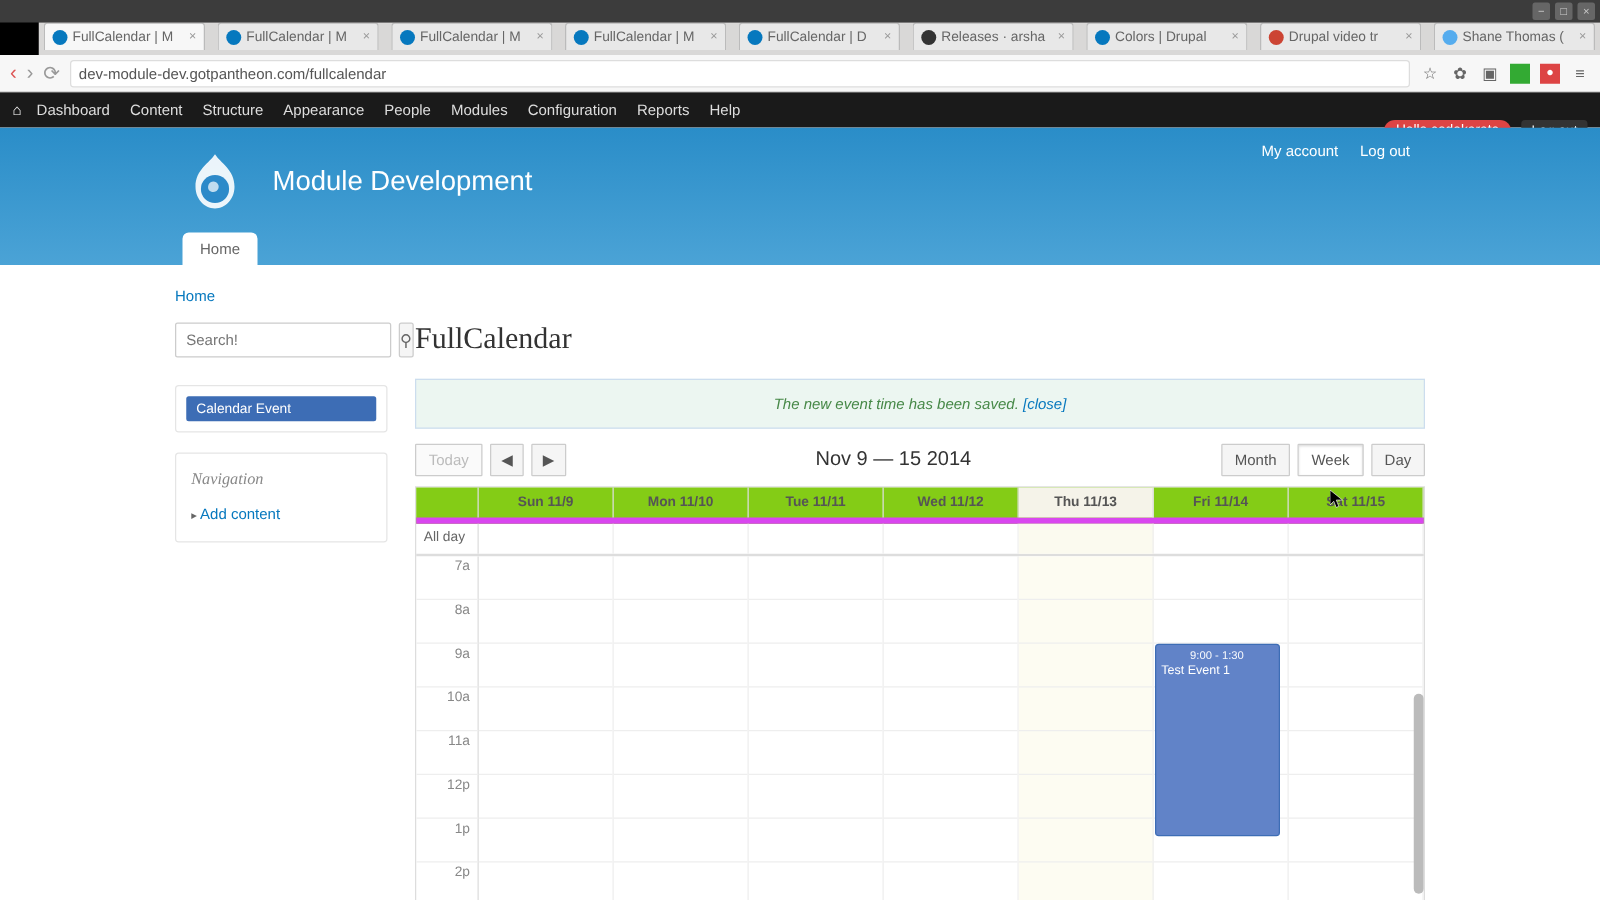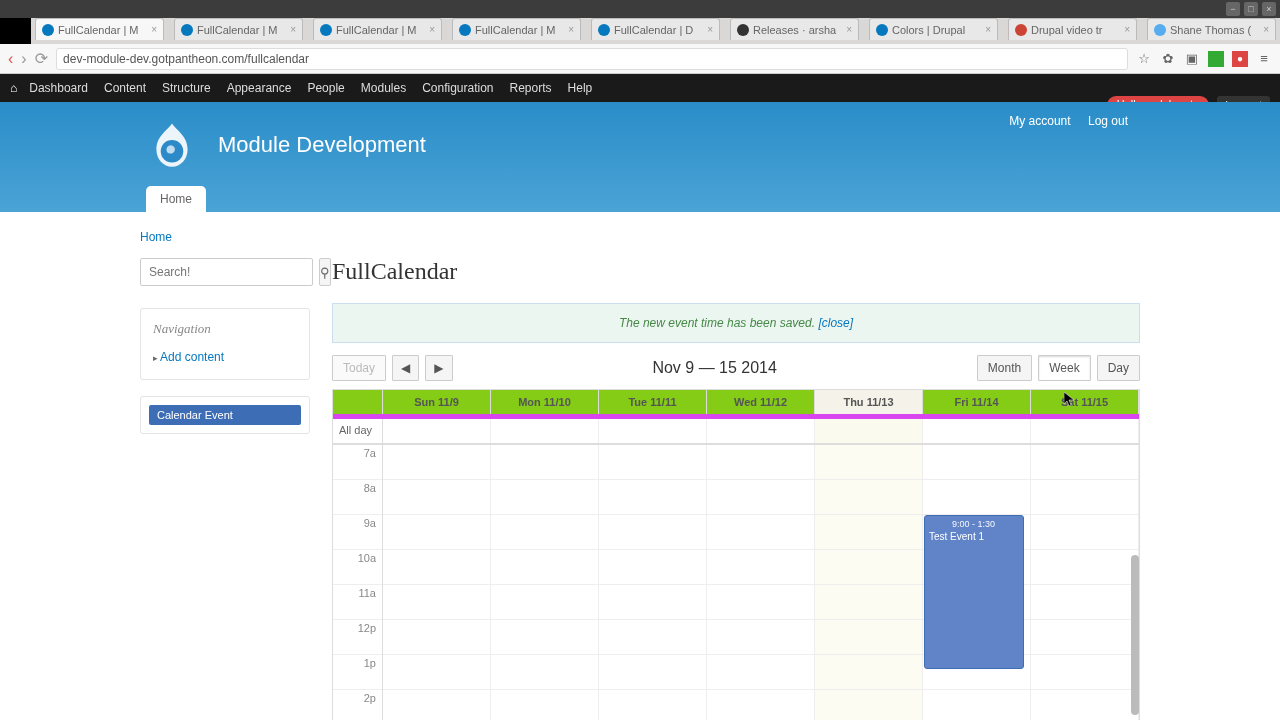--- a/index.html
+++ b/index.html
@@ -184,28 +184,28 @@
   <div class="page-body">
     <div class="breadcrumb">Home</div>
     <div class="layout">
       <div class="sidebar">
         <div class="searchwrap">
           <input class="searchbox" placeholder="Search!" style="">
           <div class="searchbtn">
               <span>⚲</span>
             </div>
         </div>
+        <div class="block" style="padding:8px;">
+          <div class="cal-event-btn">Calendar Event</div>
+        </div>
         <div class="block">
           <div class="block-title">Navigation</div>
           <ul class="navlist" id="navlist">
               <li>Add content</li>
             </ul>
-        </div>
-        <div class="block" style="padding:8px;">
-          <div class="cal-event-btn">Calendar Event</div>
         </div>
       </div>
 
       <div class="main">
         <h1 class="page-title">FullCalendar</h1>
         <div class="msg">
           <span>The new event time has been saved.</span> <a>[close]</a>
         </div>
         <div class="cal-toolbar">
           <div class="left">

